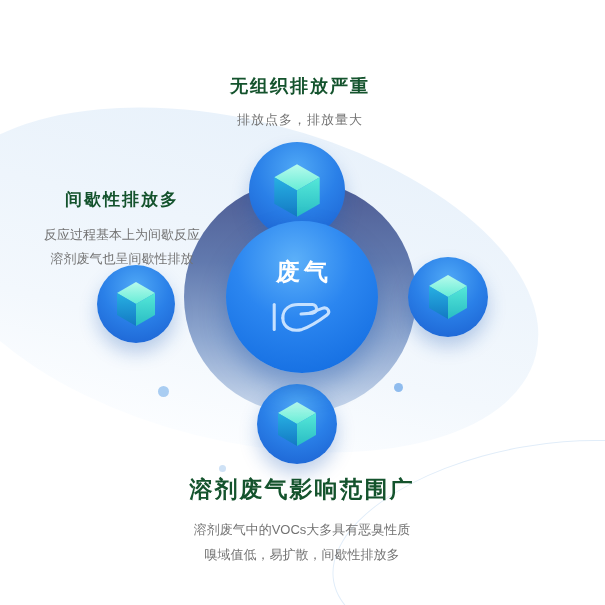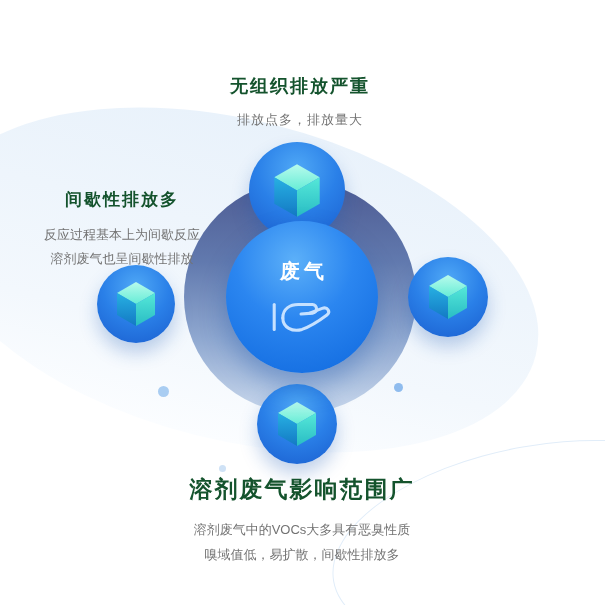--- a/index.html
+++ b/index.html
@@ -42,21 +42,21 @@
   
   .center-circle {
     position:absolute; left:226px; top:221px; width:152px; height:152px;
     border-radius:50%;
     background:radial-gradient(circle at 45% 26%,#5cb0f9 0%,#2b86f0 42%,#0e67dd 100%);
     box-shadow:0 14px 26px rgba(20,80,170,0.35);
     display:flex; flex-direction:column; align-items:center; justify-content:center;
     z-index:5;
   }
   .center-line {
-    color:#ffffff; font-size:20px; font-weight:bold; letter-spacing:4px;
+    color:#ffffff; font-size:24px; font-weight:bold; letter-spacing:4px;
     line-height:33px; text-indent:4px;
   }
   .hand-svg { margin-top:5px; display:block; }
 
   
   .sat {
     position:absolute; border-radius:50%;
     background:radial-gradient(circle at 50% 28%,#4fa8f6 0%,#2a80e8 48%,#1a5ecf 100%);
     box-shadow:0 10px 18px rgba(30,90,180,0.28);
     display:flex; align-items:center; justify-content:center;

